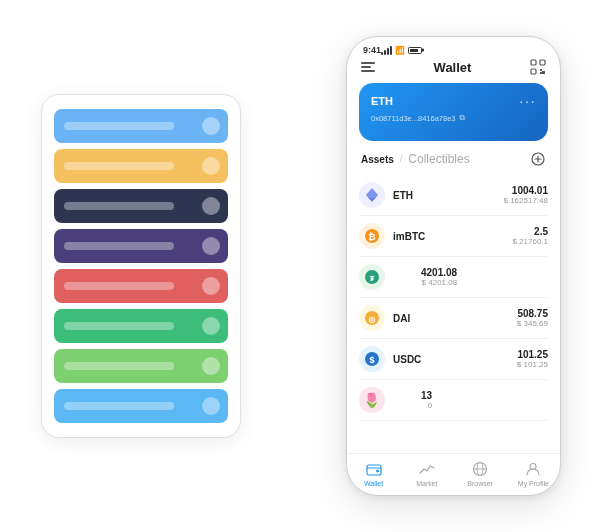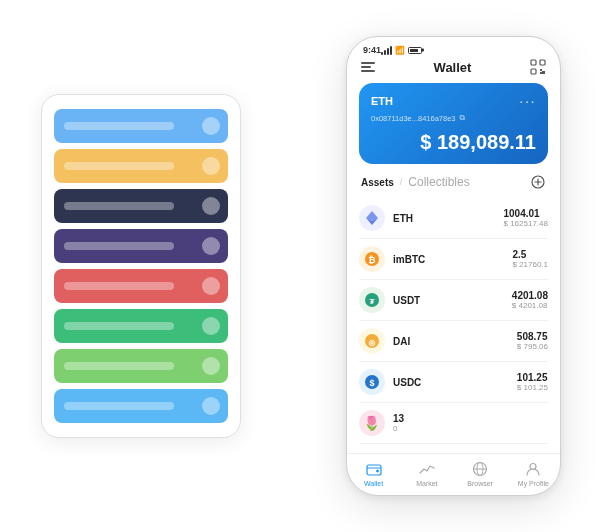--- a/index.html
+++ b/index.html
@@ -292,21 +292,22 @@
     }
 
     .asset-name {
       flex: 1;
       font-size: 10px;
       font-weight: 600;
       color: #222;
     }
 
     .asset-amounts {
-      text-align: left;
+      text-align: right;
+      margin-left: 28px;
     }
 
     .asset-amount-main {
       font-size: 10px;
       font-weight: 600;
       color: #222;
     }
 
     .asset-amount-usd {
       font-size: 8px;
@@ -426,21 +427,20 @@
 
     <div class="eth-card">
       <div class="eth-card-header">
         <span class="eth-label">ETH</span>
         <span class="eth-dots">···</span>
       </div>
       <div class="eth-address">
         <span>0x08711d3e...8416a78e3</span>
         <span>⧉</span>
       </div>
-      <div class="eth-balance">$ 189,089.11</div>
     </div>
 
     <div class="assets-tabs">
       <div class="tabs-left">
         <span class="tab-label">Assets</span>
         <span class="tab-divider">/</span>
         <span class="tab-label-inactive">Collectibles</span>
       </div>
       <div class="add-btn">
         <svg width="14" height="14" viewBox="0 0 14 14" fill="none">
@@ -481,38 +481,37 @@
         </div>
       </div>
 
       <div class="asset-row">
         <div class="asset-icon" style="background:#E8F5E9">
           <svg width="16" height="16" viewBox="0 0 16 16">
             <circle cx="8" cy="8" r="7" fill="#26A17B"></circle>
             <text x="8" y="12" text-anchor="middle" font-size="8" font-weight="bold" fill="white">₮</text>
           </svg>
         </div>
-        <span class="asset-name">USDT</span>
         <div class="asset-amounts">
           <div class="asset-amount-main">4201.08</div>
           <div class="asset-amount-usd">$ 4201.08</div>
         </div>
       </div>
 
       <div class="asset-row">
         <div class="asset-icon" style="background:#FFF8E1">
           <svg width="16" height="16" viewBox="0 0 16 16">
             <circle cx="8" cy="8" r="7" fill="#F5AC37"></circle>
             <text x="8" y="12" text-anchor="middle" font-size="8" font-weight="bold" fill="white">◎</text>
           </svg>
         </div>
         <span class="asset-name">DAI</span>
         <div class="asset-amounts">
           <div class="asset-amount-main">508.75</div>
-          <div class="asset-amount-usd">$ 795.06</div>
+          <div class="asset-amount-usd">$ 345.69</div>
         </div>
       </div>
 
       <div class="asset-row">
         <div class="asset-icon" style="background:#E3F2FD">
           <svg width="16" height="16" viewBox="0 0 16 16">
             <circle cx="8" cy="8" r="7" fill="#2775CA"></circle>
             <text x="8" y="12" text-anchor="middle" font-size="9" font-weight="bold" fill="white">$</text>
           </svg>
         </div>

